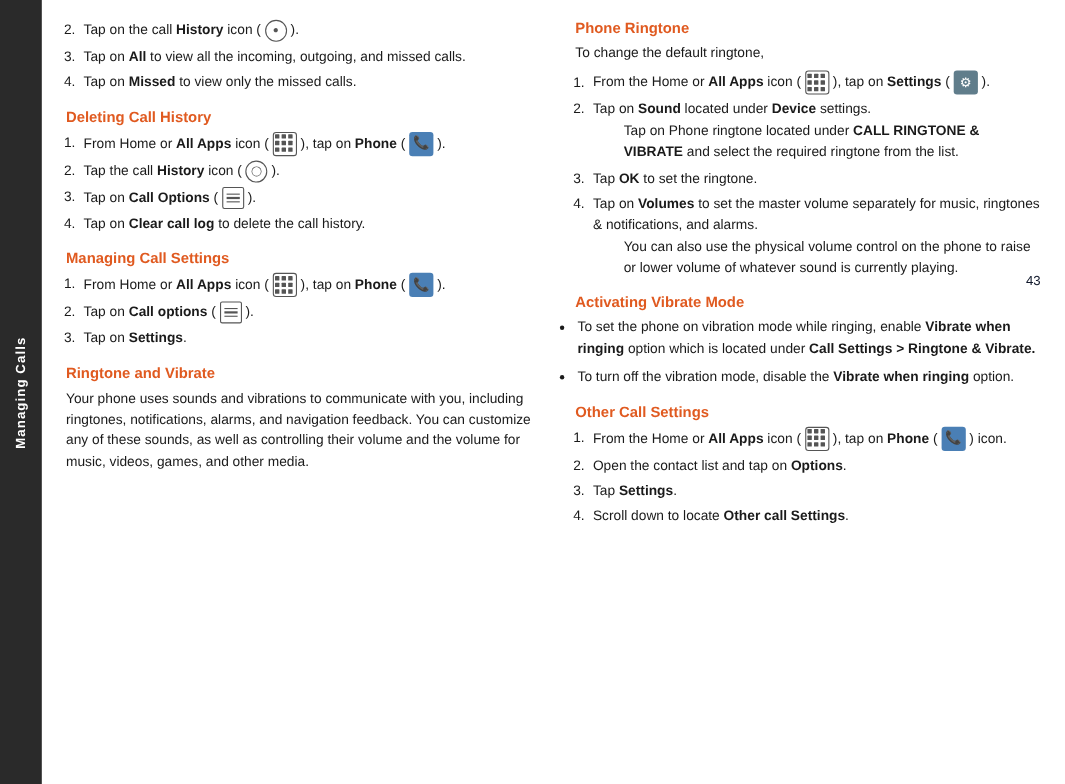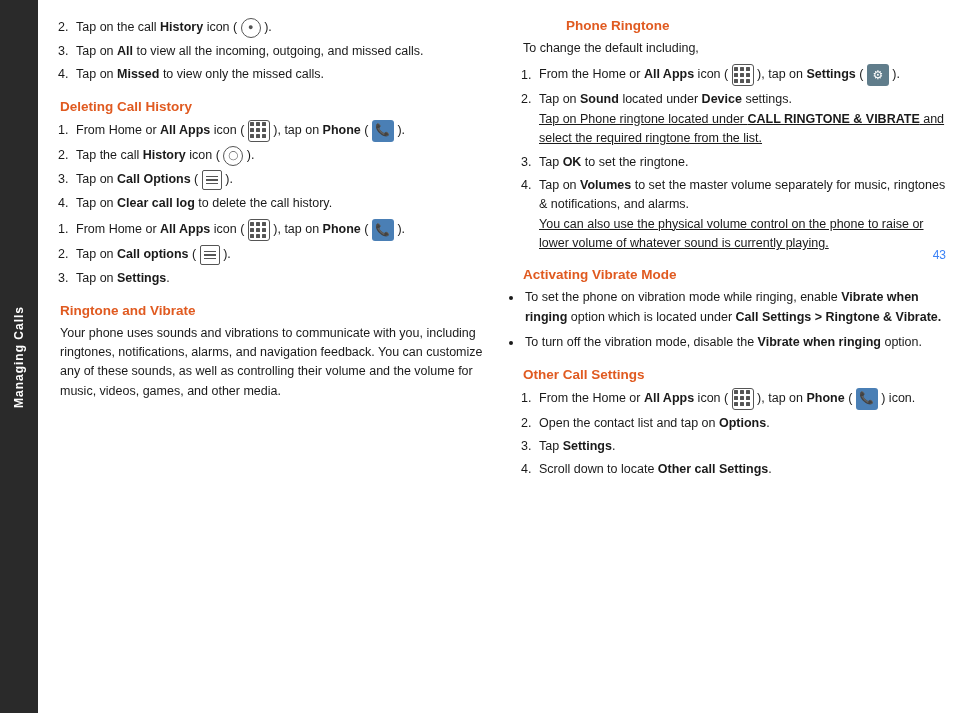--- a/index.html
+++ b/index.html
@@ -81,21 +81,21 @@
       line-height: 1.55;
       margin-bottom: 6px;
       padding-left: 2px;
     }
     .bold { font-weight: bold; }
     .page-number {
       position: absolute;
       right: 0;
       top: 230px;
       font-size: 12px;
-      color: #3b82f6;
+      color: #0f172a;
     }
     .icon-apps {
       display: inline-flex;
       align-items: center;
       justify-content: center;
       width: 22px;
       height: 22px;
       border: 1.5px solid #555;
       border-radius: 3px;
       vertical-align: middle;
@@ -160,24 +160,24 @@
       flex-direction: column;
       gap: 2px;
       padding: 3px;
     }
     .icon-menu-line {
       width: 100%;
       height: 1.5px;
       background: #555;
     }
     .subpara {
+      margin-left: 28px;
       font-size: 12.5px;
       line-height: 1.55;
       margin-bottom: 4px;
-      text-decoration: underline;
     }
   </style>
 </head>
 <body>
 
 <div class="page-wrapper">
 
   <div class="sidebar">
     <span class="sidebar-label">Managing Calls</span>
   </div>
@@ -233,20 +233,21 @@
             <span class="icon-menu-line"></span>
             <span class="icon-menu-line"></span>
           </span>
           ).
         </li>
         <li>
           Tap on <span class="bold">Clear call log</span> to delete the call history.
         </li>
       </ol>
 
+      <div class="section-heading">Managing Call Settings</div>
       <ol>
         <li>
           From Home or <span class="bold">All Apps</span> icon (
           <span class="icon-apps">
             <span class="icon-apps-inner">
               <span class="icon-apps-dot"></span>
                 <span class="icon-apps-dot"></span>
                 <span class="icon-apps-dot"></span>
               <span class="icon-apps-dot"></span>
                 <span class="icon-apps-dot"></span>
@@ -276,22 +277,22 @@
 
       <div class="section-heading">Ringtone and Vibrate</div>
       <p>Your phone uses sounds and vibrations to communicate with you, including ringtones, notifications, alarms, and navigation feedback. You can customize any of these sounds, as well as controlling their volume and the volume for music, videos, games, and other media.</p>
 
     </div>
 
     <div class="right-col">
 
       <span class="page-number">43</span>
 
-      <div class="section-heading" style="margin-top:0;margin-left:43px;">Phone Ringtone</div>
-      <p>To change the default including,</p>
+      <div class="section-heading" style="margin-top:0;">Phone Ringtone</div>
+      <p>To change the default ringtone,</p>
       <ol>
         <li>
           From the Home or <span class="bold">All Apps</span> icon (
           <span class="icon-apps">
             <span class="icon-apps-inner">
               <span class="icon-apps-dot"></span>
                 <span class="icon-apps-dot"></span>
                 <span class="icon-apps-dot"></span>
               <span class="icon-apps-dot"></span>
                 <span class="icon-apps-dot"></span>

